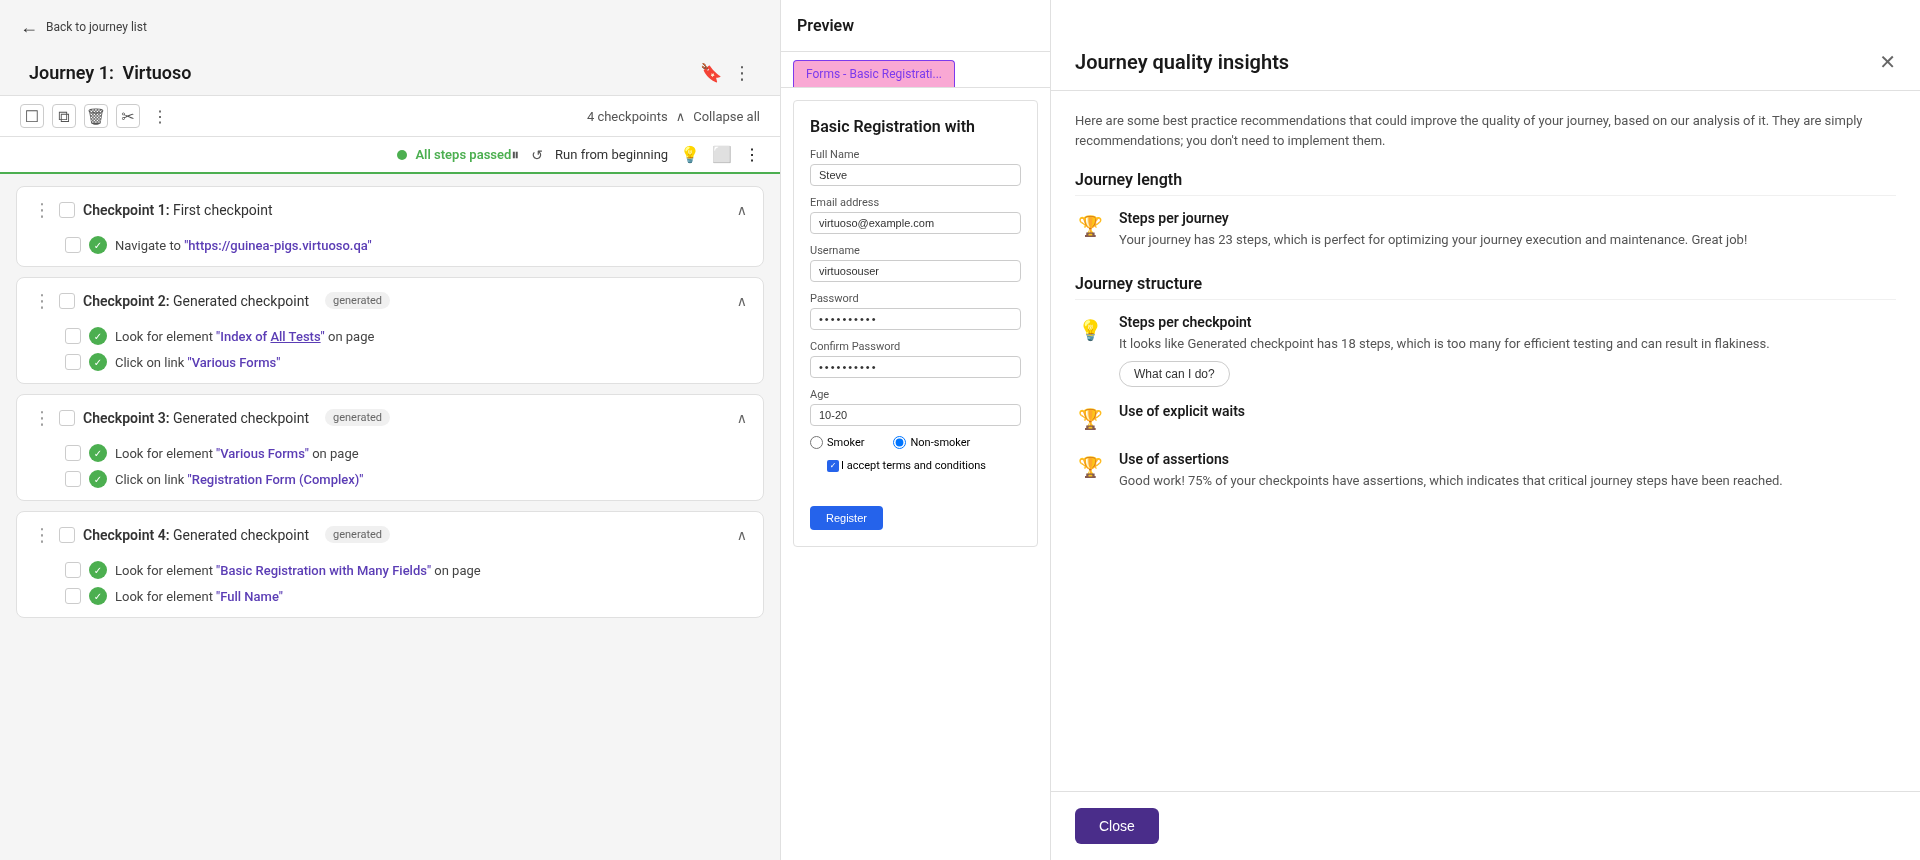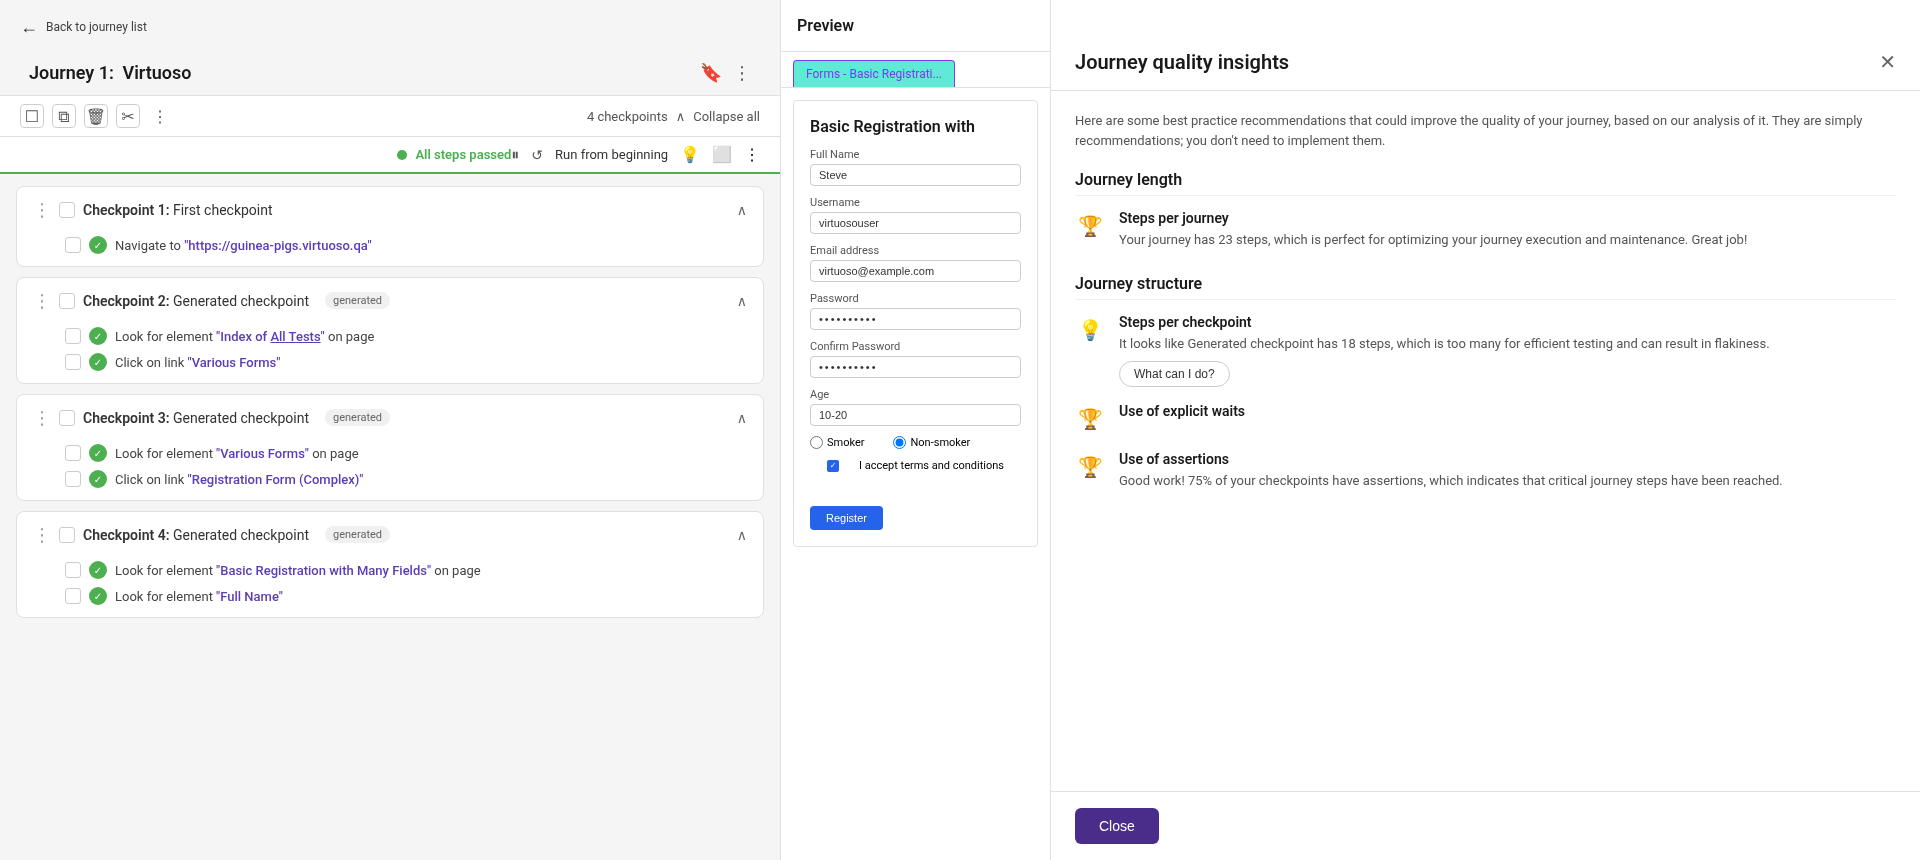--- a/index.html
+++ b/index.html
@@ -45,31 +45,31 @@
     .step-icon-green { width: 18px; height: 18px; border-radius: 50%; background: #4caf50; display: flex; align-items: center; justify-content: center; flex-shrink: 0; }
     .step-icon-green::after { content: '✓'; color: white; font-size: 10px; }
     .step-text { font-size: 13px; color: #444; }
     .step-text .highlight { color: #5b3db5; font-weight: 500; }
     .step-text .keyword { color: #5b3db5; text-decoration: underline; }
 
     
     .middle-panel { width: 270px; background: #fff; border-left: 1px solid #e0e0e0; display: flex; flex-direction: column; flex-shrink: 0; }
     .preview-header { padding: 16px; font-size: 16px; font-weight: 600; color: #1a1a1a; border-bottom: 1px solid #e0e0e0; }
     .preview-tabs { padding: 8px 12px 0; border-bottom: 1px solid #e0e0e0; }
-    .preview-tab { display: inline-block; font-size: 12px; padding: 6px 12px; border: 1px solid #7c3aed; border-bottom: none; border-radius: 4px 4px 0 0; color: #7c3aed; background: #5eead4; cursor: pointer; }
+    .preview-tab { display: inline-block; font-size: 12px; padding: 6px 12px; border: 1px solid #7c3aed; border-bottom: none; border-radius: 4px 4px 0 0; color: #7c3aed; background: #f9a8d4; cursor: pointer; }
     .preview-content { flex: 1; overflow: hidden; padding: 12px; }
     .preview-frame { background: #fff; border: 1px solid #e0e0e0; border-radius: 4px; padding: 16px; font-size: 12px; }
     .form-title { font-size: 16px; font-weight: 600; margin-bottom: 12px; color: #1a1a1a; }
     .form-group { margin-bottom: 10px; }
     .form-label { font-size: 11px; color: #555; margin-bottom: 3px; display: block; }
     .form-input { width: 100%; border: 1px solid #ccc; border-radius: 4px; padding: 4px 8px; font-size: 11px; color: #333; }
     .form-input-dots { letter-spacing: 2px; }
     .radio-group { display: flex; gap: 29px; align-items: center; font-size: 11px; }
     .radio-item { display: flex; align-items: center; gap: 4px; }
-    .checkbox-item { display: flex; align-items: center; gap: 20px; font-size: 11px; padding-left: 17px; }
+    .checkbox-item { display: flex; align-items: center; gap: 2px; font-size: 11px; padding-left: 17px; }
     .checkbox-checked { width: 12px; height: 12px; background: #2563eb; border-radius: 2px; display: flex; align-items: center; justify-content: center; }
     .checkbox-checked::after { content: '✓'; color: white; font-size: 8px; }
     .register-btn { background: #2563eb; color: white; border: none; padding: 6px 16px; border-radius: 4px; font-size: 11px; cursor: pointer; margin-top: 24px; }
 
     
     .right-panel { flex: 1; background: #fff; border-left: 1px solid #e0e0e0; display: flex; flex-direction: column; overflow: hidden; }
     .insights-header { display: flex; align-items: center; justify-content: space-between; padding: 20px 24px 16px; border-bottom: 1px solid #e0e0e0; margin-top: 30px; }
     .insights-title { font-size: 20px; font-weight: 600; color: #1a1a1a; }
     .close-btn { font-size: 20px; color: #666; cursor: pointer; background: none; border: none; }
     .insights-body { flex: 1; overflow-y: auto; padding: 20px 24px; }
@@ -273,26 +273,26 @@
     <div class="preview-tab">Forms - Basic Registrati...</div>
   </div>
   <div class="preview-content">
     <div class="preview-frame">
       <div class="form-title">Basic Registration with</div>
       <div class="form-group">
         <label class="form-label">Full Name</label>
         <input class="form-input" value="Steve" readonly="" style="">
       </div>
       <div class="form-group">
+        <label class="form-label">Email address</label>
+        <input class="form-input" value="virtuoso@example.com" readonly="" style="">
+      </div>
+      <div class="form-group">
         <label class="form-label">Username</label>
         <input class="form-input" value="virtuosouser" readonly="" style="">
-      </div>
-      <div class="form-group">
-        <label class="form-label">Email address</label>
-        <input class="form-input" value="virtuoso@example.com" readonly="" style="">
       </div>
       <div class="form-group">
         <label class="form-label">Password</label>
         <input class="form-input form-input-dots" value="••••••••••" readonly="" style="">
       </div>
       <div class="form-group">
         <label class="form-label">Confirm Password</label>
         <input class="form-input form-input-dots" value="••••••••••" readonly="" style="">
       </div>
       <div class="form-group">

